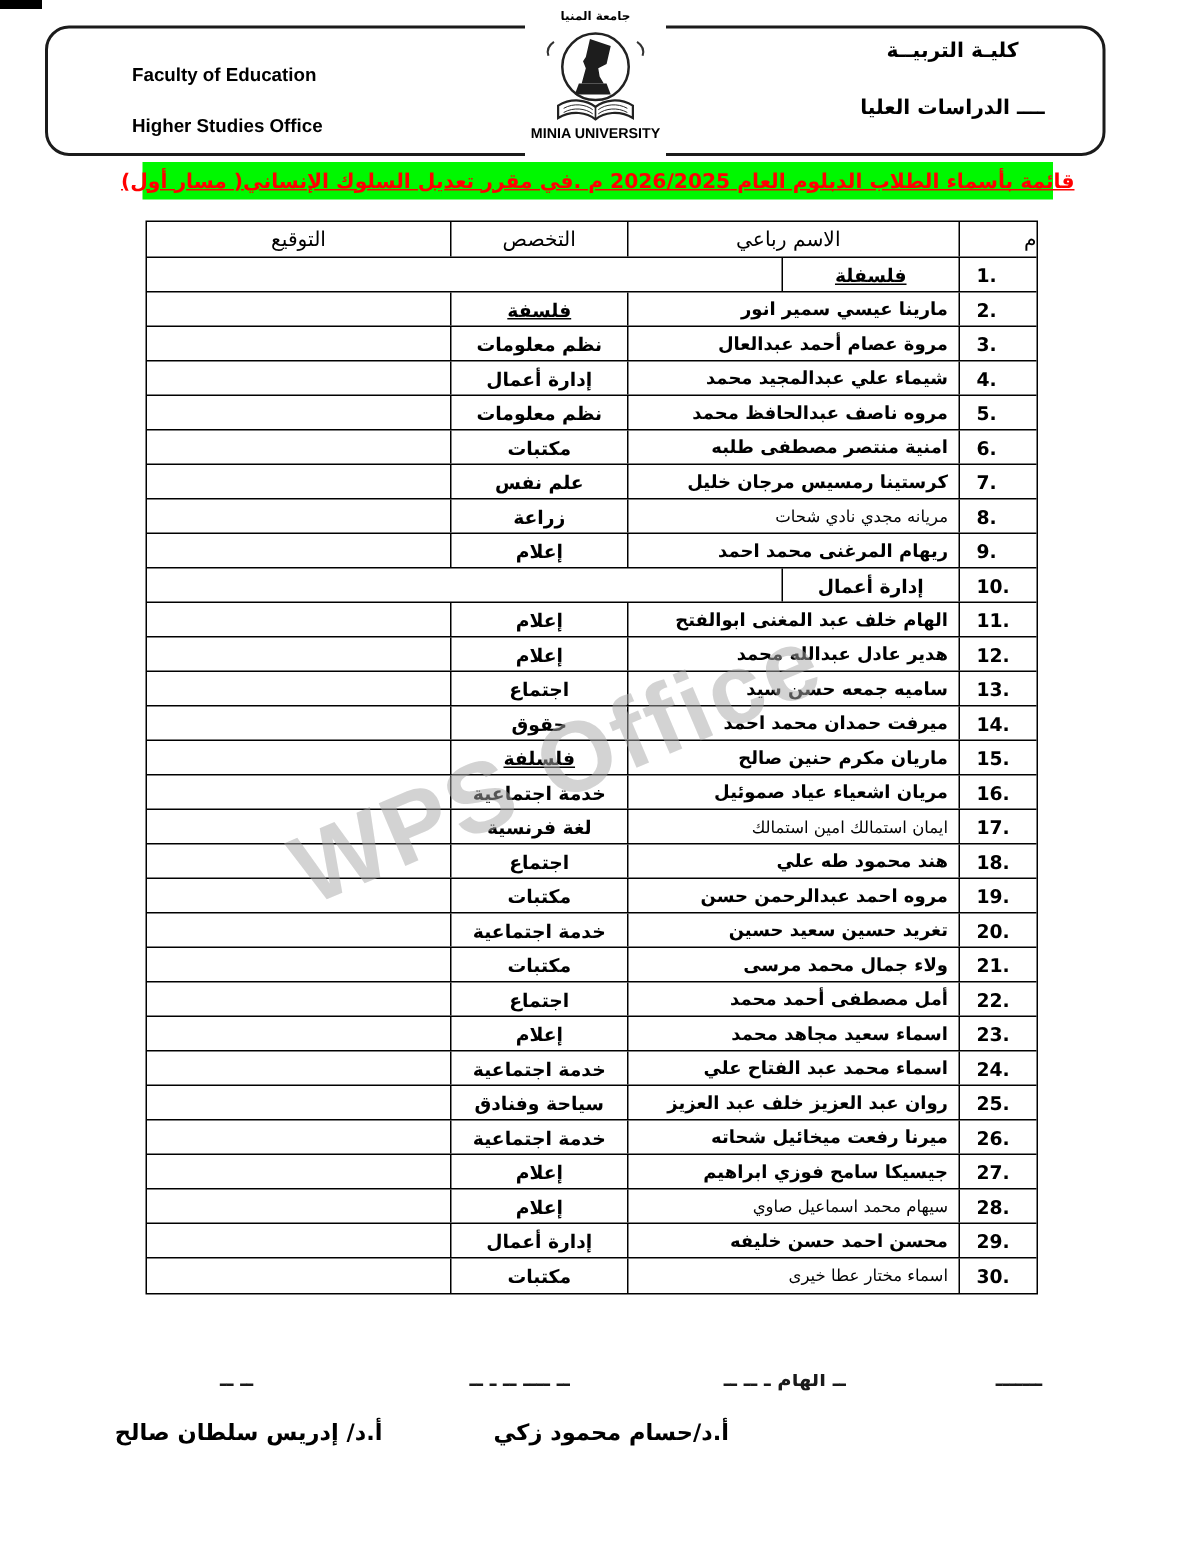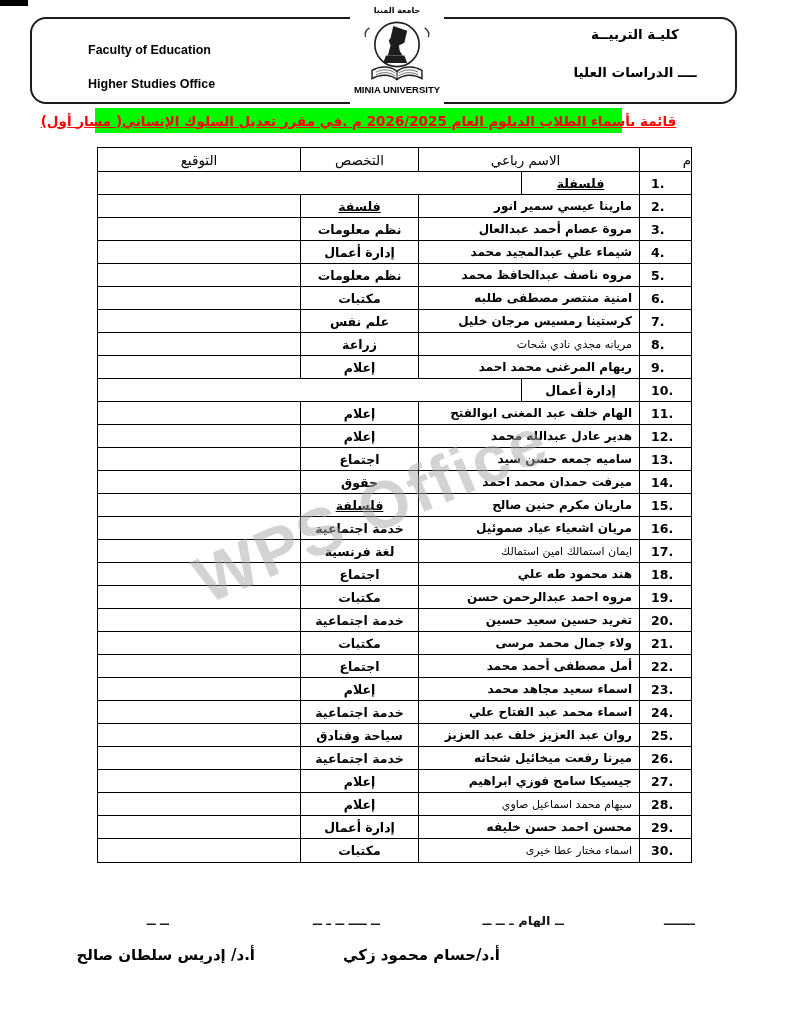--- a/index.html
+++ b/index.html
@@ -20,21 +20,21 @@
   .hdr-ar div+div{margin-top:24px;}
 
   .logo-wrap{position:absolute;left:350px;top:6px;width:94px;height:98px;background:#fff;
              text-align:center;z-index:2;}
   .logo-arc{font-size:8px;font-weight:bold;letter-spacing:1px;line-height:9px;direction:rtl;}
   .logo-svg{display:block;margin:0 auto;}
   .logo-caption{font-family:"Liberation Sans",sans-serif;font-weight:bold;font-size:9.5px;
                 letter-spacing:0px;line-height:1;margin-top:-2px;white-space:nowrap;}
 
   
-  .banner{position:absolute;left:95px;top:108px;width:527px;height:25px;
+  .banner{position:absolute;left:95px;top:108px;width:607px;height:25px;
           display:flex;align-items:center;justify-content:center;}
   .banner span{direction:rtl;font-weight:bold;font-size:13.5px;text-decoration:underline;
                white-space:nowrap;}
 
   
   .stable{position:absolute;left:97px;top:147px;width:595px;border:1.8px solid #000;
           direction:rtl;box-sizing:border-box;background:transparent;}
   .trow{display:flex;direction:rtl;height:23px;border-bottom:1px solid #000;box-sizing:border-box;}
   .trow:last-child{border-bottom:none;}
   .trow.thead{height:24px;}
@@ -59,21 +59,21 @@
   
   .clip-line{position:absolute;top:916px;left:0;width:794px;height:14px;overflow:hidden;
              font-weight:bold;font-size:13px;color:#1a1a1a;}
   .clip-frag{position:absolute;top:-3px;overflow:hidden;height:14px;direction:rtl;white-space:nowrap;}
   .cf0{left:645px;width:50px;}
   .cf1{left:434px;width:130px;}
   .cf2{left:250px;width:130px;}
   .cf3{left:101px;width:68px;}
   .sig-line{position:absolute;top:946px;left:0;width:794px;height:20px;}
   .sig-name{position:absolute;direction:rtl;font-weight:bold;font-size:15px;white-space:nowrap;}
-  .sig-a{left:388px;width:112px;text-align:right;}
+  .sig-a{left:374px;width:112px;text-align:right;}
   .sig-b{left:90px;width:165px;text-align:center;}
 </style>
 </head>
 <body>
 
 <div class="page">
 
   <div class="corner-mark"></div>
 
   <div class="header-box"></div>

